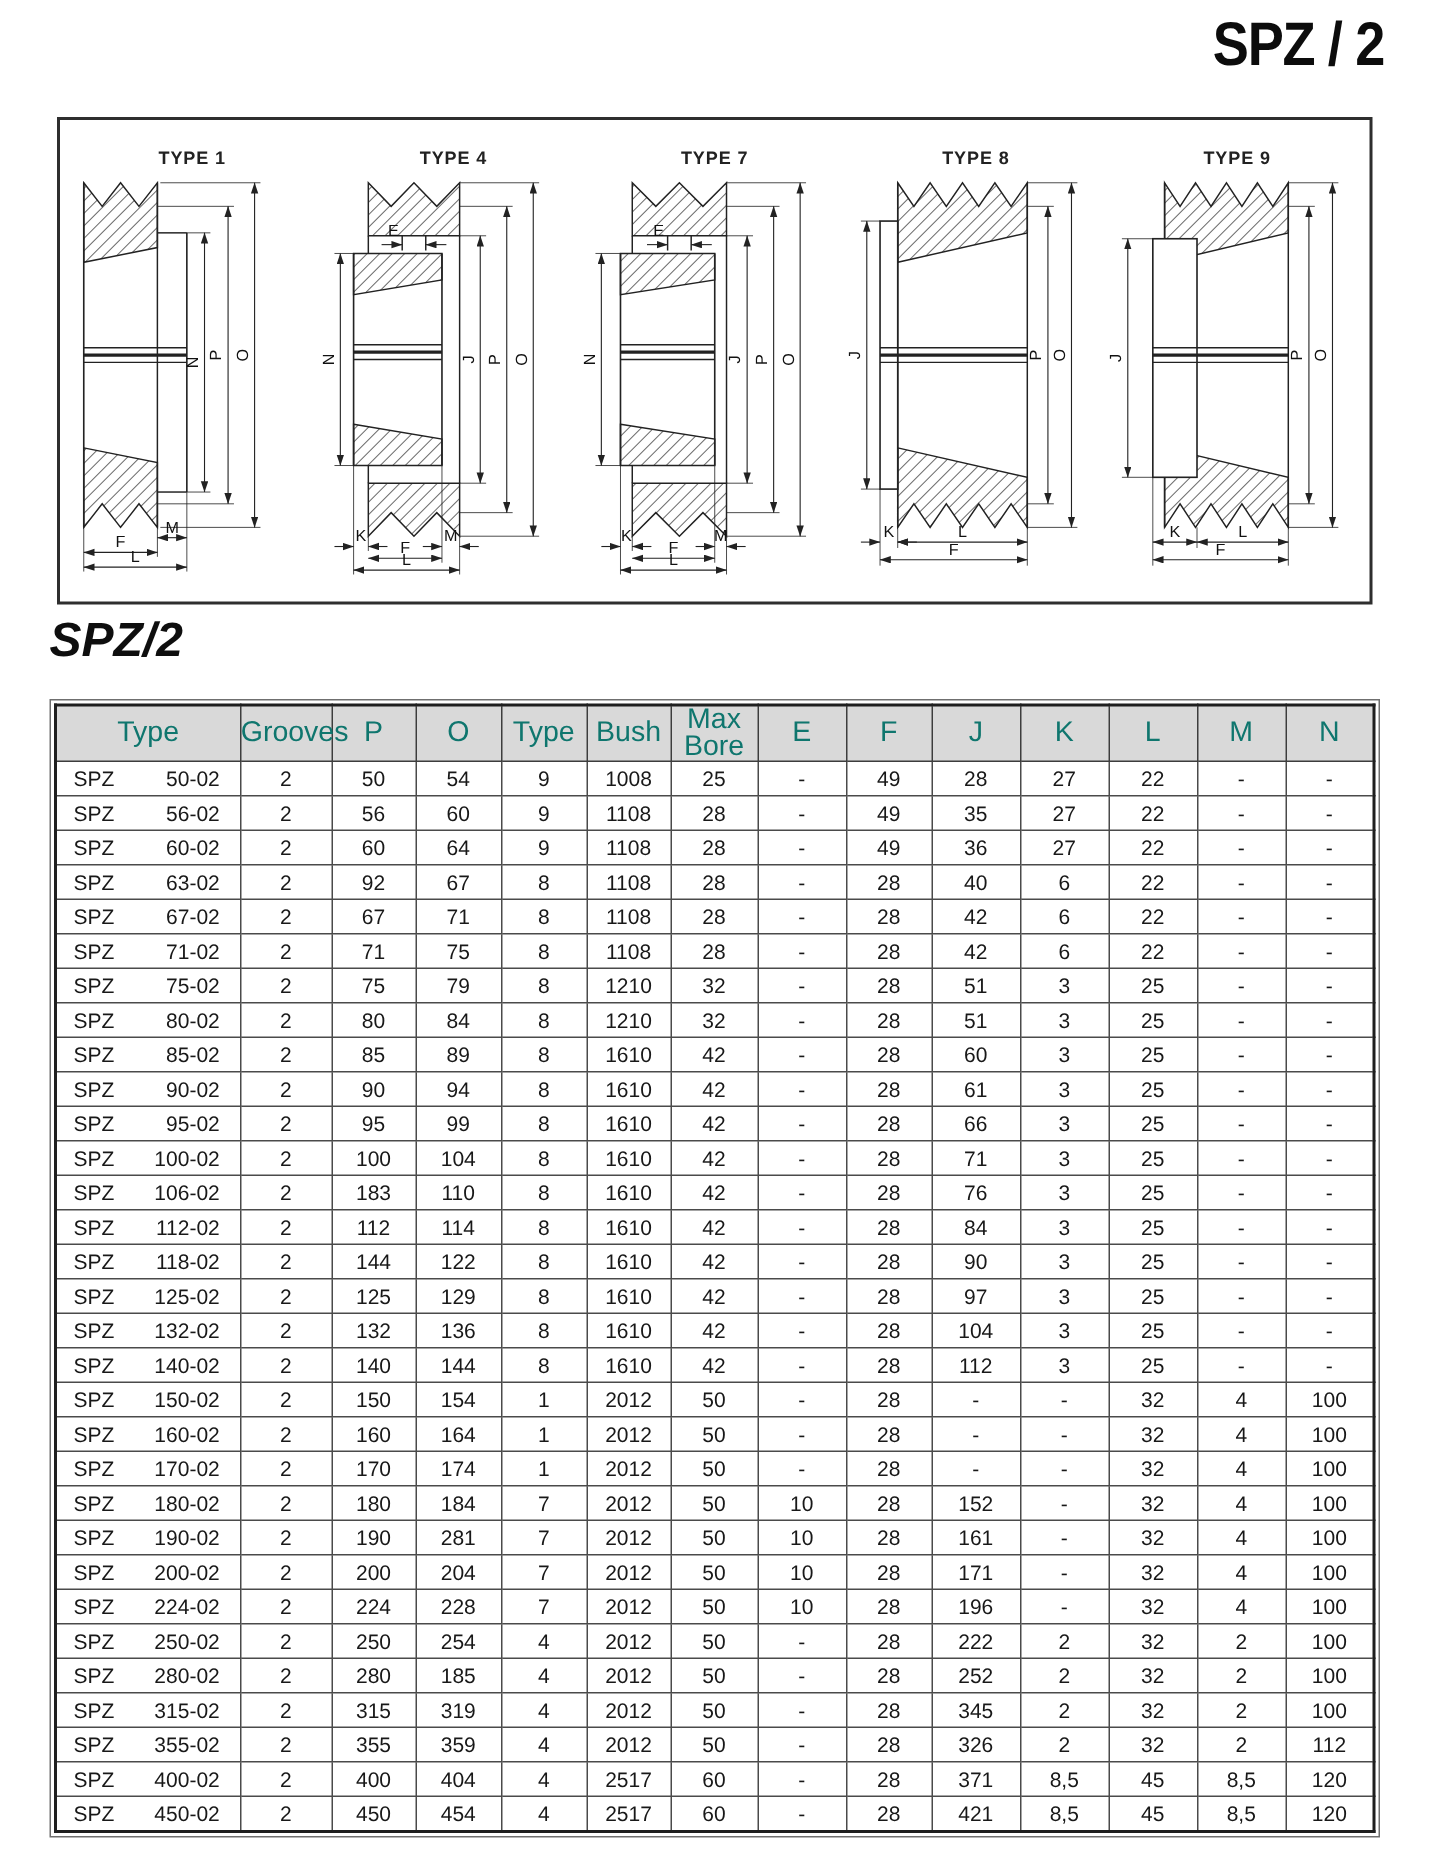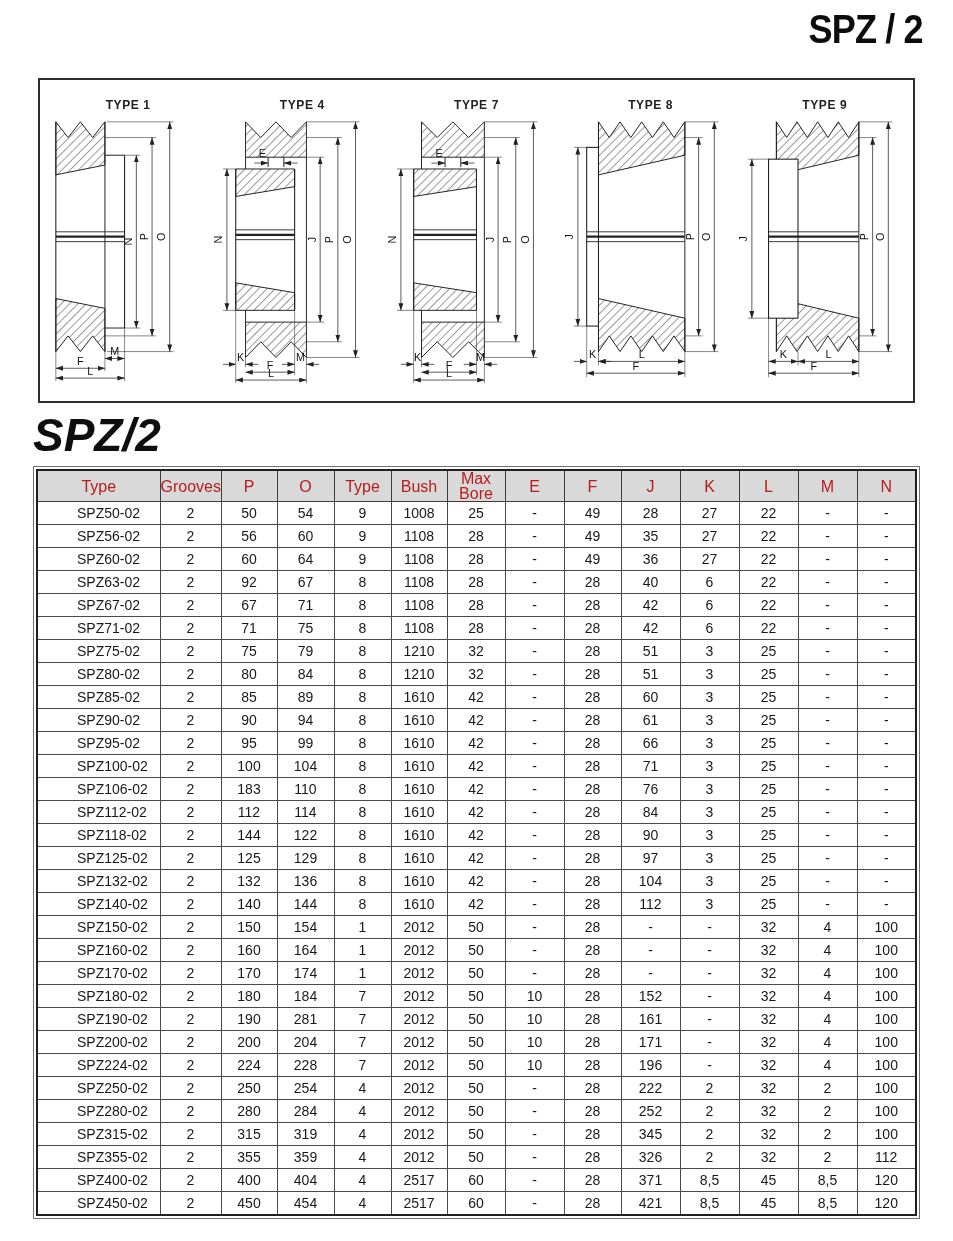--- a/index.html
+++ b/index.html
@@ -20,45 +20,44 @@
     display:flex;justify-content:space-evenly;align-items:flex-start;
   }
   .panel{display:flex;flex-direction:column;align-items:center;padding-top:18px;}
   .panel-title{
     font-size:12px;font-weight:bold;letter-spacing:.6px;color:#222;
     margin-bottom:2px;
   }
   .panel svg{overflow:visible;display:block;}
   .series-title{
     position:absolute;left:33px;top:408px;
-    font-size:46px;font-weight:bold;font-style:italic;color:#0e0e0e;
+    font-size:32px;font-weight:bold;font-style:italic;color:#0e0e0e;
     letter-spacing:0;
   }
   .table-frame{
     position:absolute;left:33px;top:466px;
     border:1px solid #6f6f6f;padding:2px;background:#fff;
   }
   table.spec{
     border-collapse:collapse;table-layout:fixed;width:879px;
     border:2px solid #1f1f1f;
   }
   table.spec th{
     background:var(--hdr-bg);border:1px solid #3d3d3d;
-    font-size:16px;font-weight:normal;color:#b91c1c;
+    font-size:19px;font-weight:normal;color:#0f766e;
     height:30px;line-height:.95;padding:0;text-align:center;
   }
   table.spec td{
     border:1px solid #4a4a4a;font-size:14px;color:#181818;
     height:22px;padding:0;text-align:center;vertical-align:middle;
     white-space:nowrap;
   }
   td .type-wrap{
-    display:flex;justify-content:flex-start;align-items:center;
+    display:flex;justify-content:space-between;align-items:center;
     padding:0 13px 0 11px;
-    margin-left:28px;
   }
 </style>
 </head>
 <body>
 
 <div class="page-title">SPZ / 2</div>
 
 <div class="diagram-box" id="diagramBox">
     <div class="panel">
       <div class="panel-title">TYPE 1</div>
@@ -898,21 +897,21 @@
         </tr>
         <tr>
           <td>
             <div class="type-wrap">
               <span>SPZ</span>
               <span>280-02</span>
             </div>
           </td>
           <td>2</td>
           <td>280</td>
-          <td>284</td>
+          <td>185</td>
           <td>4</td>
           <td>2012</td>
           <td>50</td>
           <td>-</td>
           <td>28</td>
           <td>252</td>
           <td>2</td>
           <td>32</td>
           <td>2</td>
           <td>100</td>

